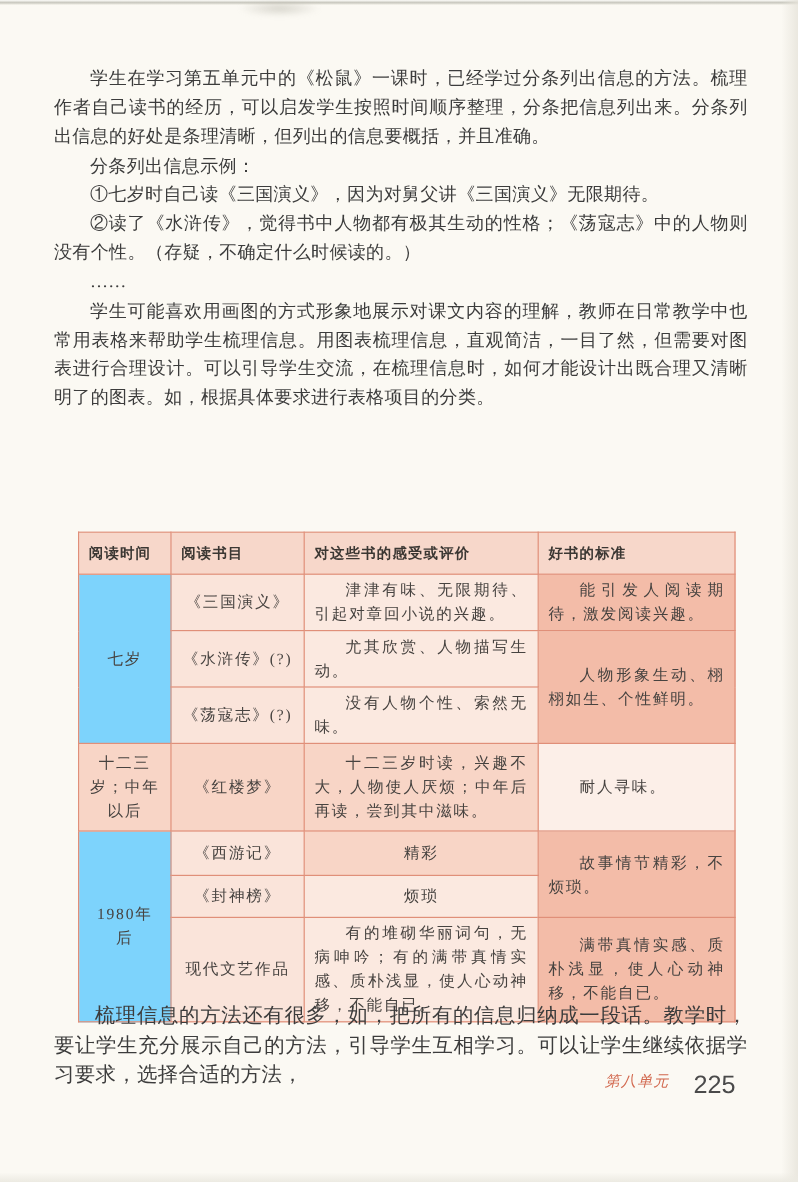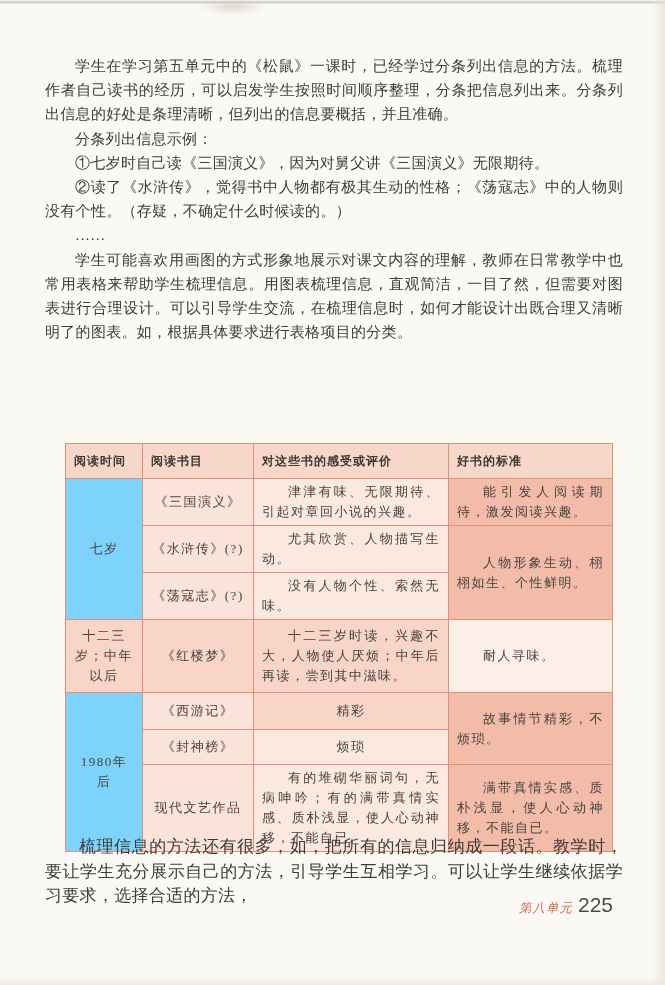--- a/index.html
+++ b/index.html
@@ -42,21 +42,21 @@
   .bg-c{background:#f8d5c6;}
   .bg-d{background:#f3bca8;}
   .bg-e{background:#fcefe8;}
 
   
   .closing{position:absolute;left:45px;top:835px;width:578px;
     font-size:17px;line-height:24.5px;text-align:justify;letter-spacing:.3px;}
   .closing p{margin:0;text-indent:2em;}
 
   
-  .footer{position:absolute;top:893px;right:52px;display:flex;align-items:flex-end;gap:5px;}
+  .footer{position:absolute;top:893px;right:52px;display:flex;align-items:flex-start;gap:20px;}
   .footer .unit{font-style:italic;font-size:12.5px;color:#d2694f;letter-spacing:1px;}
   .footer .pageno{font-family:"Liberation Sans",sans-serif;font-size:21px;color:#4a4a4a;}
 </style>
 </head>
 <body>
 
 <div class="page">
   <div class="edge-top"></div>
   <div class="smudge"></div>
   <div class="edge-right"></div>

